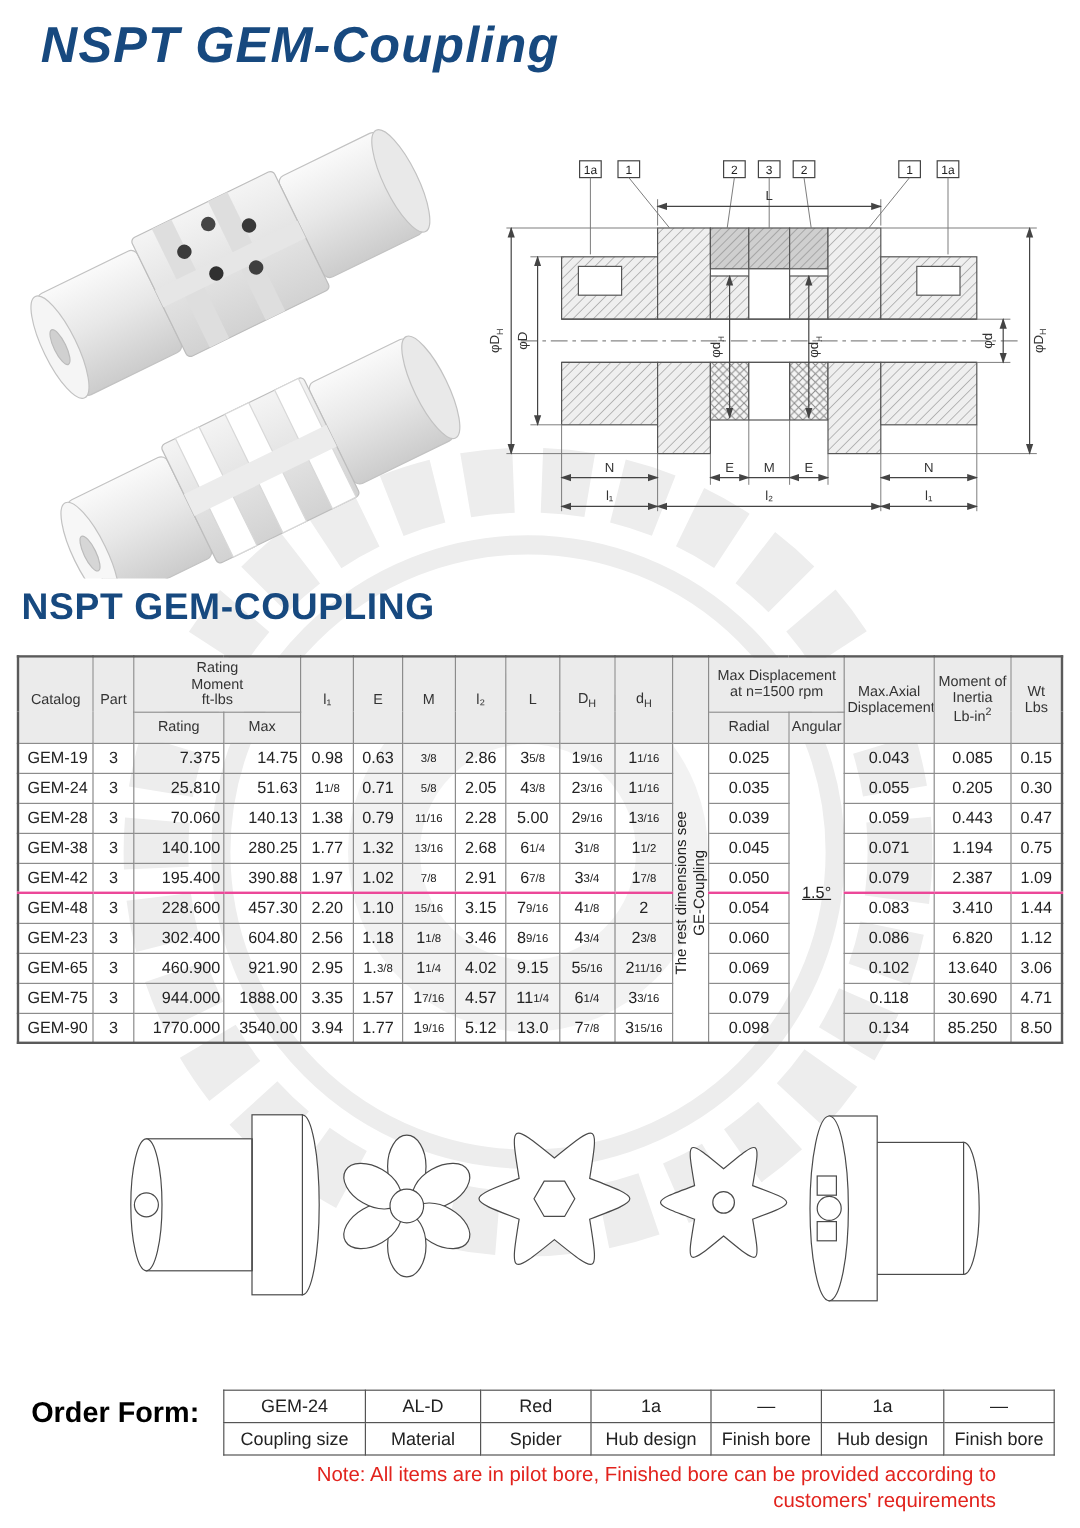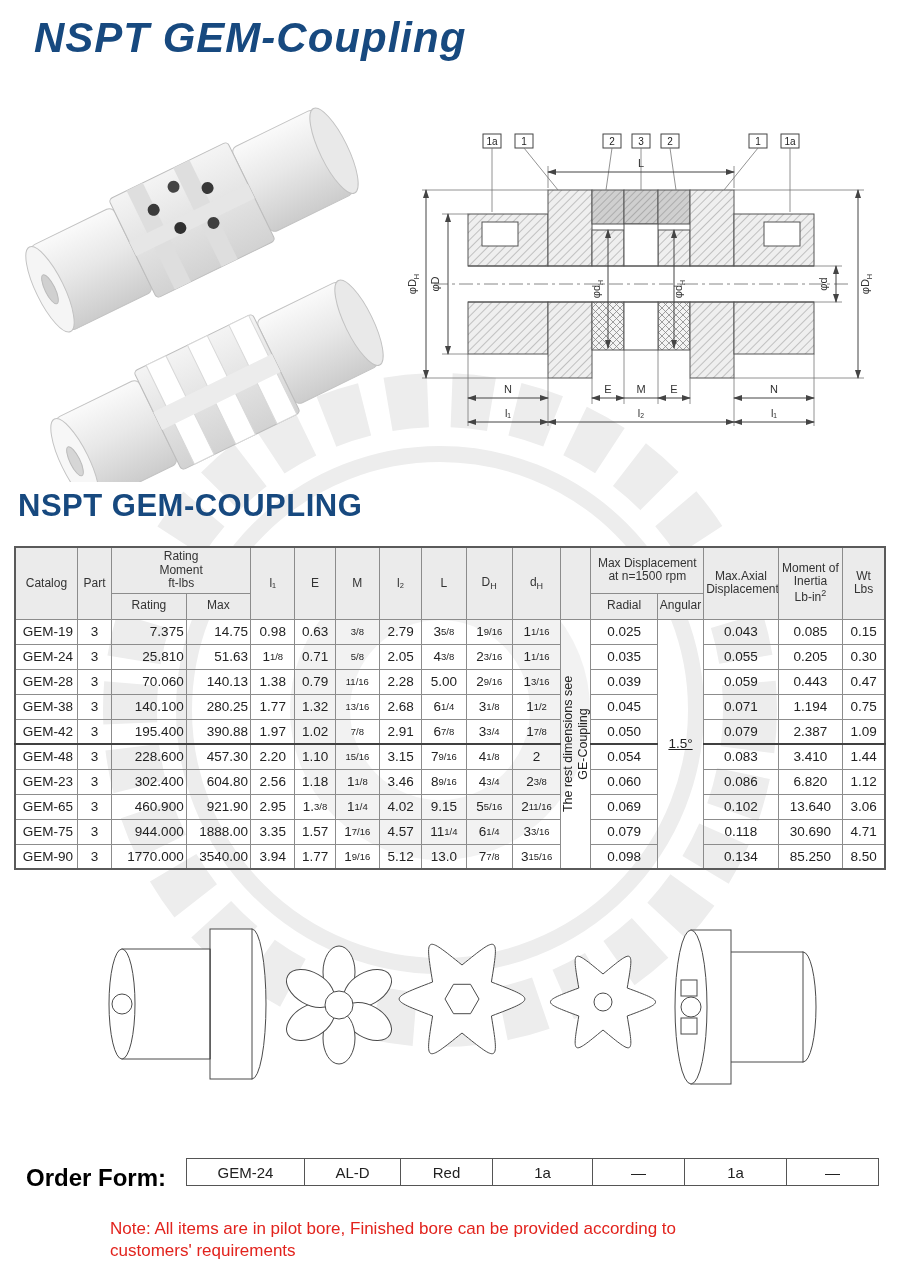--- a/index.html
+++ b/index.html
@@ -11,30 +11,30 @@
   .section-title{left:18px;top:488px;font-size:31px;font-weight:bold;color:#17497f;letter-spacing:.5px;z-index:2;}
   .spec-wrap{left:14px;top:546px;z-index:2;}
   table.spec{border-collapse:collapse;table-layout:fixed;width:872px;font-size:13.5px;color:#222;border:2px solid #5a5a5a;}
   table.spec th,table.spec td{border:1px solid #8c8c8c;text-align:center;vertical-align:middle;padding:1px 2px;overflow:hidden;}
   table.spec th{background:#ebebeb;font-weight:normal;font-size:12px;line-height:1.12;color:#333;}
   table.spec thead tr.h1 th{height:46px;}
   table.spec thead tr.h2 th{height:26px;}
   table.spec td{height:25px;background:transparent;}
   table.spec td.cat{text-align:center;padding-left:5px;}
   table.spec td.num{text-align:right;padding-left:5px;}
-  table.spec tr.group-break td{border-top:2px solid #404040;}
+  table.spec tr.group-break td{border-top:2px solid #ec4899;}
   .fr{font-size:9.5px;position:relative;top:-1px;}
   table.spec sub,table.spec sup{font-size:9px;}
   td.vnote{position:relative;padding:0;}
   .vtext{position:absolute;left:50%;top:50%;transform:translate(-50%,-50%) rotate(-90deg);white-space:pre;font-size:12.5px;line-height:1.2;color:#222;text-align:center;}
   td.ang{font-size:13.5px;text-decoration:underline;}
   .of-label{left:26px;top:1164px;font-size:24px;font-weight:bold;color:#000;z-index:2;}
   table.of{position:absolute;left:186px;top:1158px;border-collapse:collapse;z-index:2;font-size:15px;color:#222;background:#fff;}
   table.of td{border:1px solid #555;height:27px;text-align:center;padding:0 6px;}
-  .note{left:110px;top:1218px;width:720px;text-align:left;color:#e2231d;font-size:17px;line-height:1.32;z-index:2;white-space:pre-line;}
+  .note{left:110px;top:1218px;width:720px;text-align:right;color:#e2231d;font-size:17px;line-height:1.32;z-index:2;white-space:pre-line;}
   .fig3d{left:12px;top:100px;z-index:1;}
   .figsection{left:396px;top:126px;z-index:1;}
   .figcomponents{left:75px;top:912px;z-index:1;}
   .watermark{left:20px;top:280px;z-index:0;}
   svg text{font-family:"Liberation Sans",sans-serif;}
   .dlab{font-size:11px;fill:#333;}
   .clab{font-size:10px;fill:#222;}
   .dim{stroke:#444;stroke-width:1;fill:none;}
   .ext{stroke:#777;stroke-width:.8;fill:none;}
   .part{stroke:#555;stroke-width:1;}
@@ -277,21 +277,21 @@
     </thead>
     <tbody>
         <tr>
           <td class="cat">GEM-19</td>
           <td>3</td>
           <td class="num">7.375</td>
           <td class="num">14.75</td>
           <td>0.98</td>
           <td>0.63</td>
           <td><span class="fr">3/8</span></td>
-          <td>2.79</td>
+          <td>2.86</td>
           <td>3<span class="fr">5/8</span></td>
           <td>1<span class="fr">9/16</span></td>
           <td>1<span class="fr">1/16</span></td>
           <td rowspan="10" class="vnote">
             <div class="vtext">The rest dimensions see
 GE-Coupling</div>
           </td>
           <td>0.025</td>
           <td rowspan="10" class="ang">1.5°</td>
           <td>0.043</td>
@@ -508,17 +508,26 @@
   <tbody>
       <tr>
     <td>GEM-24</td>
     <td>AL-D</td>
     <td>Red</td>
     <td>1a</td>
     <td>—</td>
     <td>1a</td>
     <td>—</td>
   </tr>
+  <tr>
+    <td>Coupling size</td>
+    <td>Material</td>
+    <td>Spider</td>
+    <td>Hub design</td>
+    <td>Finish bore</td>
+    <td>Hub design</td>
+    <td>Finish bore</td>
+  </tr>
 </tbody>
   </table>
 
 <div class="abs note">Note: All items are in pilot bore, Finished bore can be provided according to
 customers' requirements</div>
 
 </body></html>

